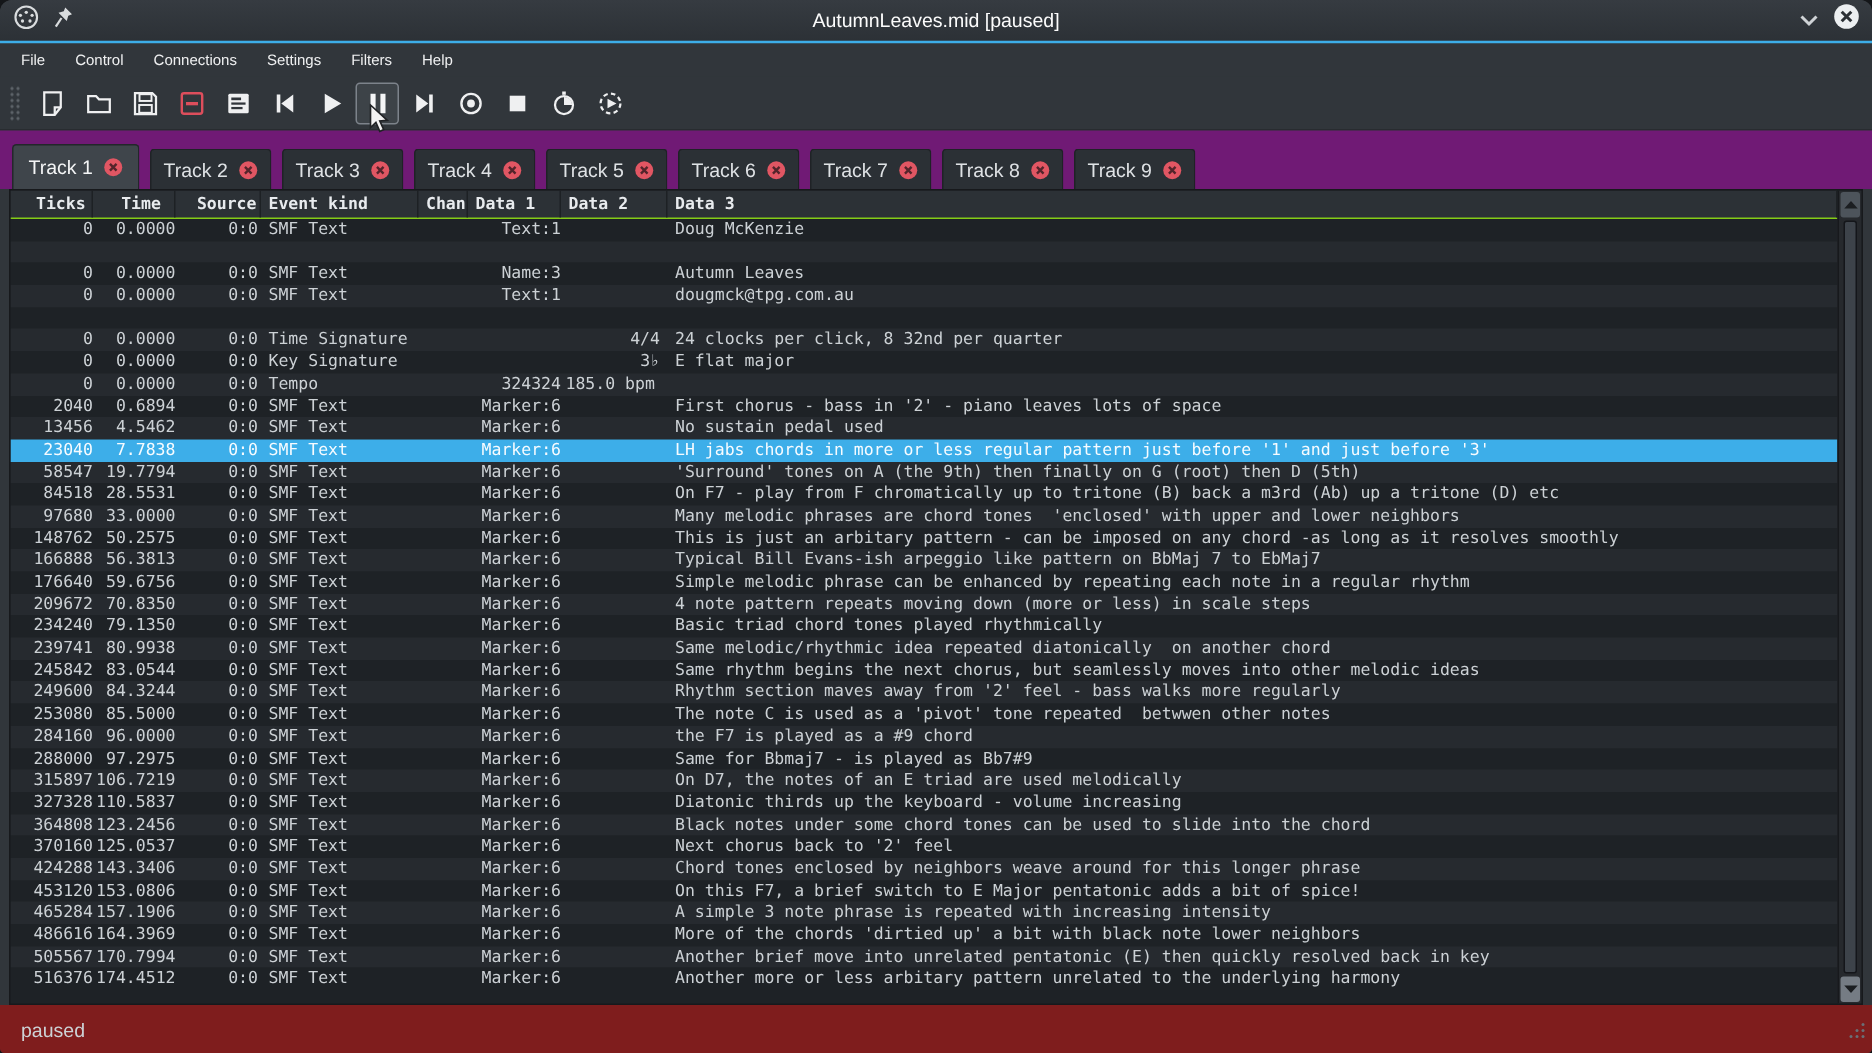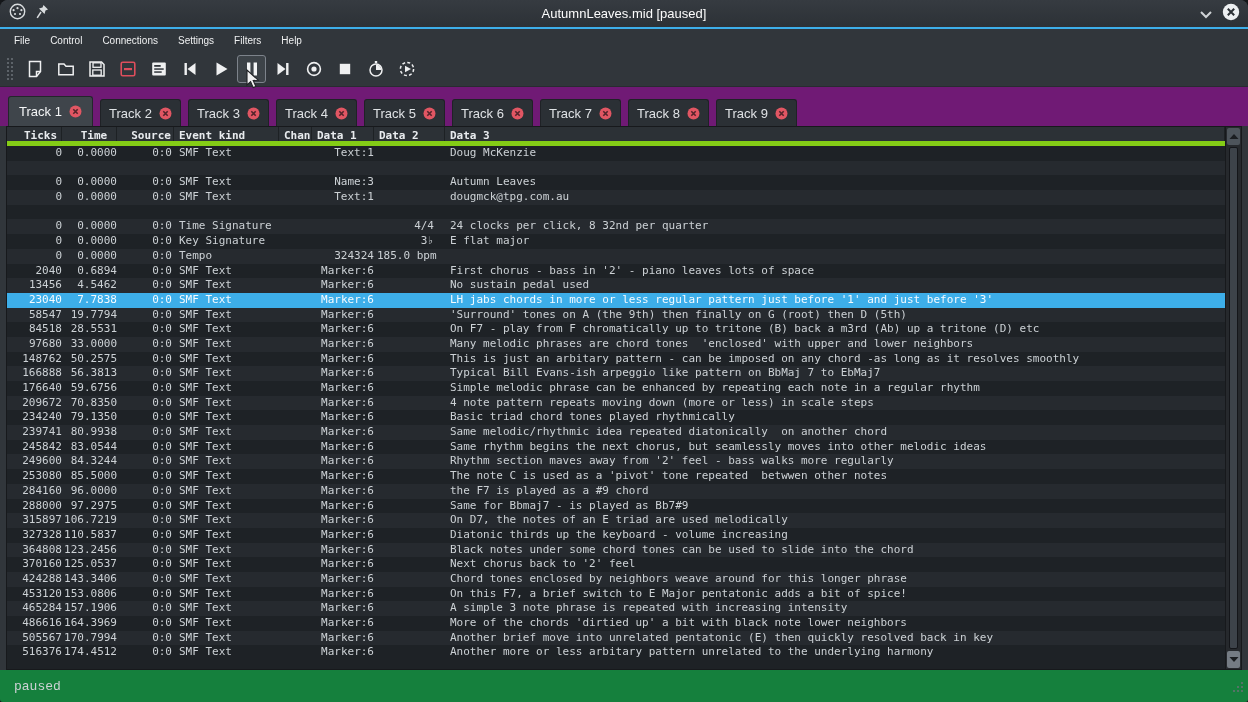--- a/index.html
+++ b/index.html
@@ -38,56 +38,56 @@
          border:1px solid #1f2226; border-bottom:none; border-radius:3px 3px 0 0;
          display:flex; align-items:center; justify-content:center; gap:7px; }
   .tab.active { height:30px; width:85px; background:#3f454b; border-color:#23272b; }
   .tab-label { color:#dfe2e5; font-size:13px; }
   .tab.active .tab-label { color:#f4f5f6; }
 
   
   .pane { position:relative; height:544px; margin:0 6px; background:#1e2226;
           border:1px solid #17191c; overflow:hidden; }
   .thead { display:flex; height:19px; width:calc(100% - 16px); background:#2c3136;
-           border-bottom:5px solid #84cc16; font-family:"DejaVu Sans Mono", monospace;
+           border-bottom:1px solid #84cc16; font-family:"DejaVu Sans Mono", monospace;
            font-size:11px; font-weight:bold; color:#e8ebee; line-height:18px; white-space:pre; }
   .hcell { border-right:1px solid #1d2124; }
   .tbody { width:calc(100% - 16px); font-family:"DejaVu Sans Mono", monospace;
            font-size:11px; color:#ccd1d5; }
   .trow { display:flex; height:14.7px; line-height:14.7px; white-space:pre; padding-left:8px; }
   .trow:nth-child(odd)  { background:#1e2226; }
   .trow:nth-child(even) { background:#262a2f; }
   .trow.selected { background:#3daee9 !important; color:#f6fbff; }
   .thead { padding-left:8px; }
   .c-ticks  { width:47px;  flex:none; text-align:right; }
   .c-time   { width:55px;  flex:none; text-align:right; }
   .c-source { width:57px;  flex:none; text-align:right; padding-right:2px; }
   .c-event  { width:105px; flex:none; text-align:left;  padding-left:5px; }
   .c-chan   { width:33px;  flex:none; }
   .c-d1     { width:62px;  flex:none; text-align:right; }
-  .c-d2     { width:71px;  flex:none; text-align:right; padding-right:11px; }
+  .c-d2     { width:71px;  flex:none; text-align:right; padding-right:5px; }
   .c-d3     { flex:1; text-align:left; padding-left:5px; overflow:hidden; }
   .trow.d2left .c-d2 { text-align:left; padding-left:3px; }
   .thead .c-ticks { text-align:left; padding-left:9px; }
   .thead .c-time  { text-align:center; padding-left:10px; }
   .thead .c-d1, .thead .c-d2, .thead .c-chan { text-align:left; padding-left:5px; }
 
   
   .vscroll { position:absolute; top:0; right:0; bottom:0; width:16px; background:#26292d;
              border-left:1px solid #17191c; display:flex; flex-direction:column; }
   .sb-btn { height:17px; flex:none; display:flex; align-items:center; justify-content:center; }
   .sb-btn.up   { background:#4d545b; border-radius:2px; margin:1px; }
   .sb-btn.down { background:#757c84; border-radius:2px; margin:1px; }
   .sb-track { flex:1; position:relative; margin:0 2px; }
   .sb-thumb { position:absolute; top:1px; bottom:1px; left:1px; right:1px;
               background:#3d434a; border:1px solid #14161a; border-radius:2px; }
 
   
-  .statusbar { height:32px; background:#15803d; display:flex; align-items:center;
-               padding-left:14px; position:relative;font-family:Liberation Mono, monospace; }
+  .statusbar { height:32px; background:#7f1d1d; display:flex; align-items:center;
+               padding-left:14px; position:relative; }
   .status-text { color:#cdd2d5; font-size:13px; }
   .grip { position:absolute; right:4px; bottom:4px; }
 
   .cursor { position:absolute; left:246px; top:69px; z-index:20; }
 </style>
 </head>
 <body>
 
 <div class="window">
 

